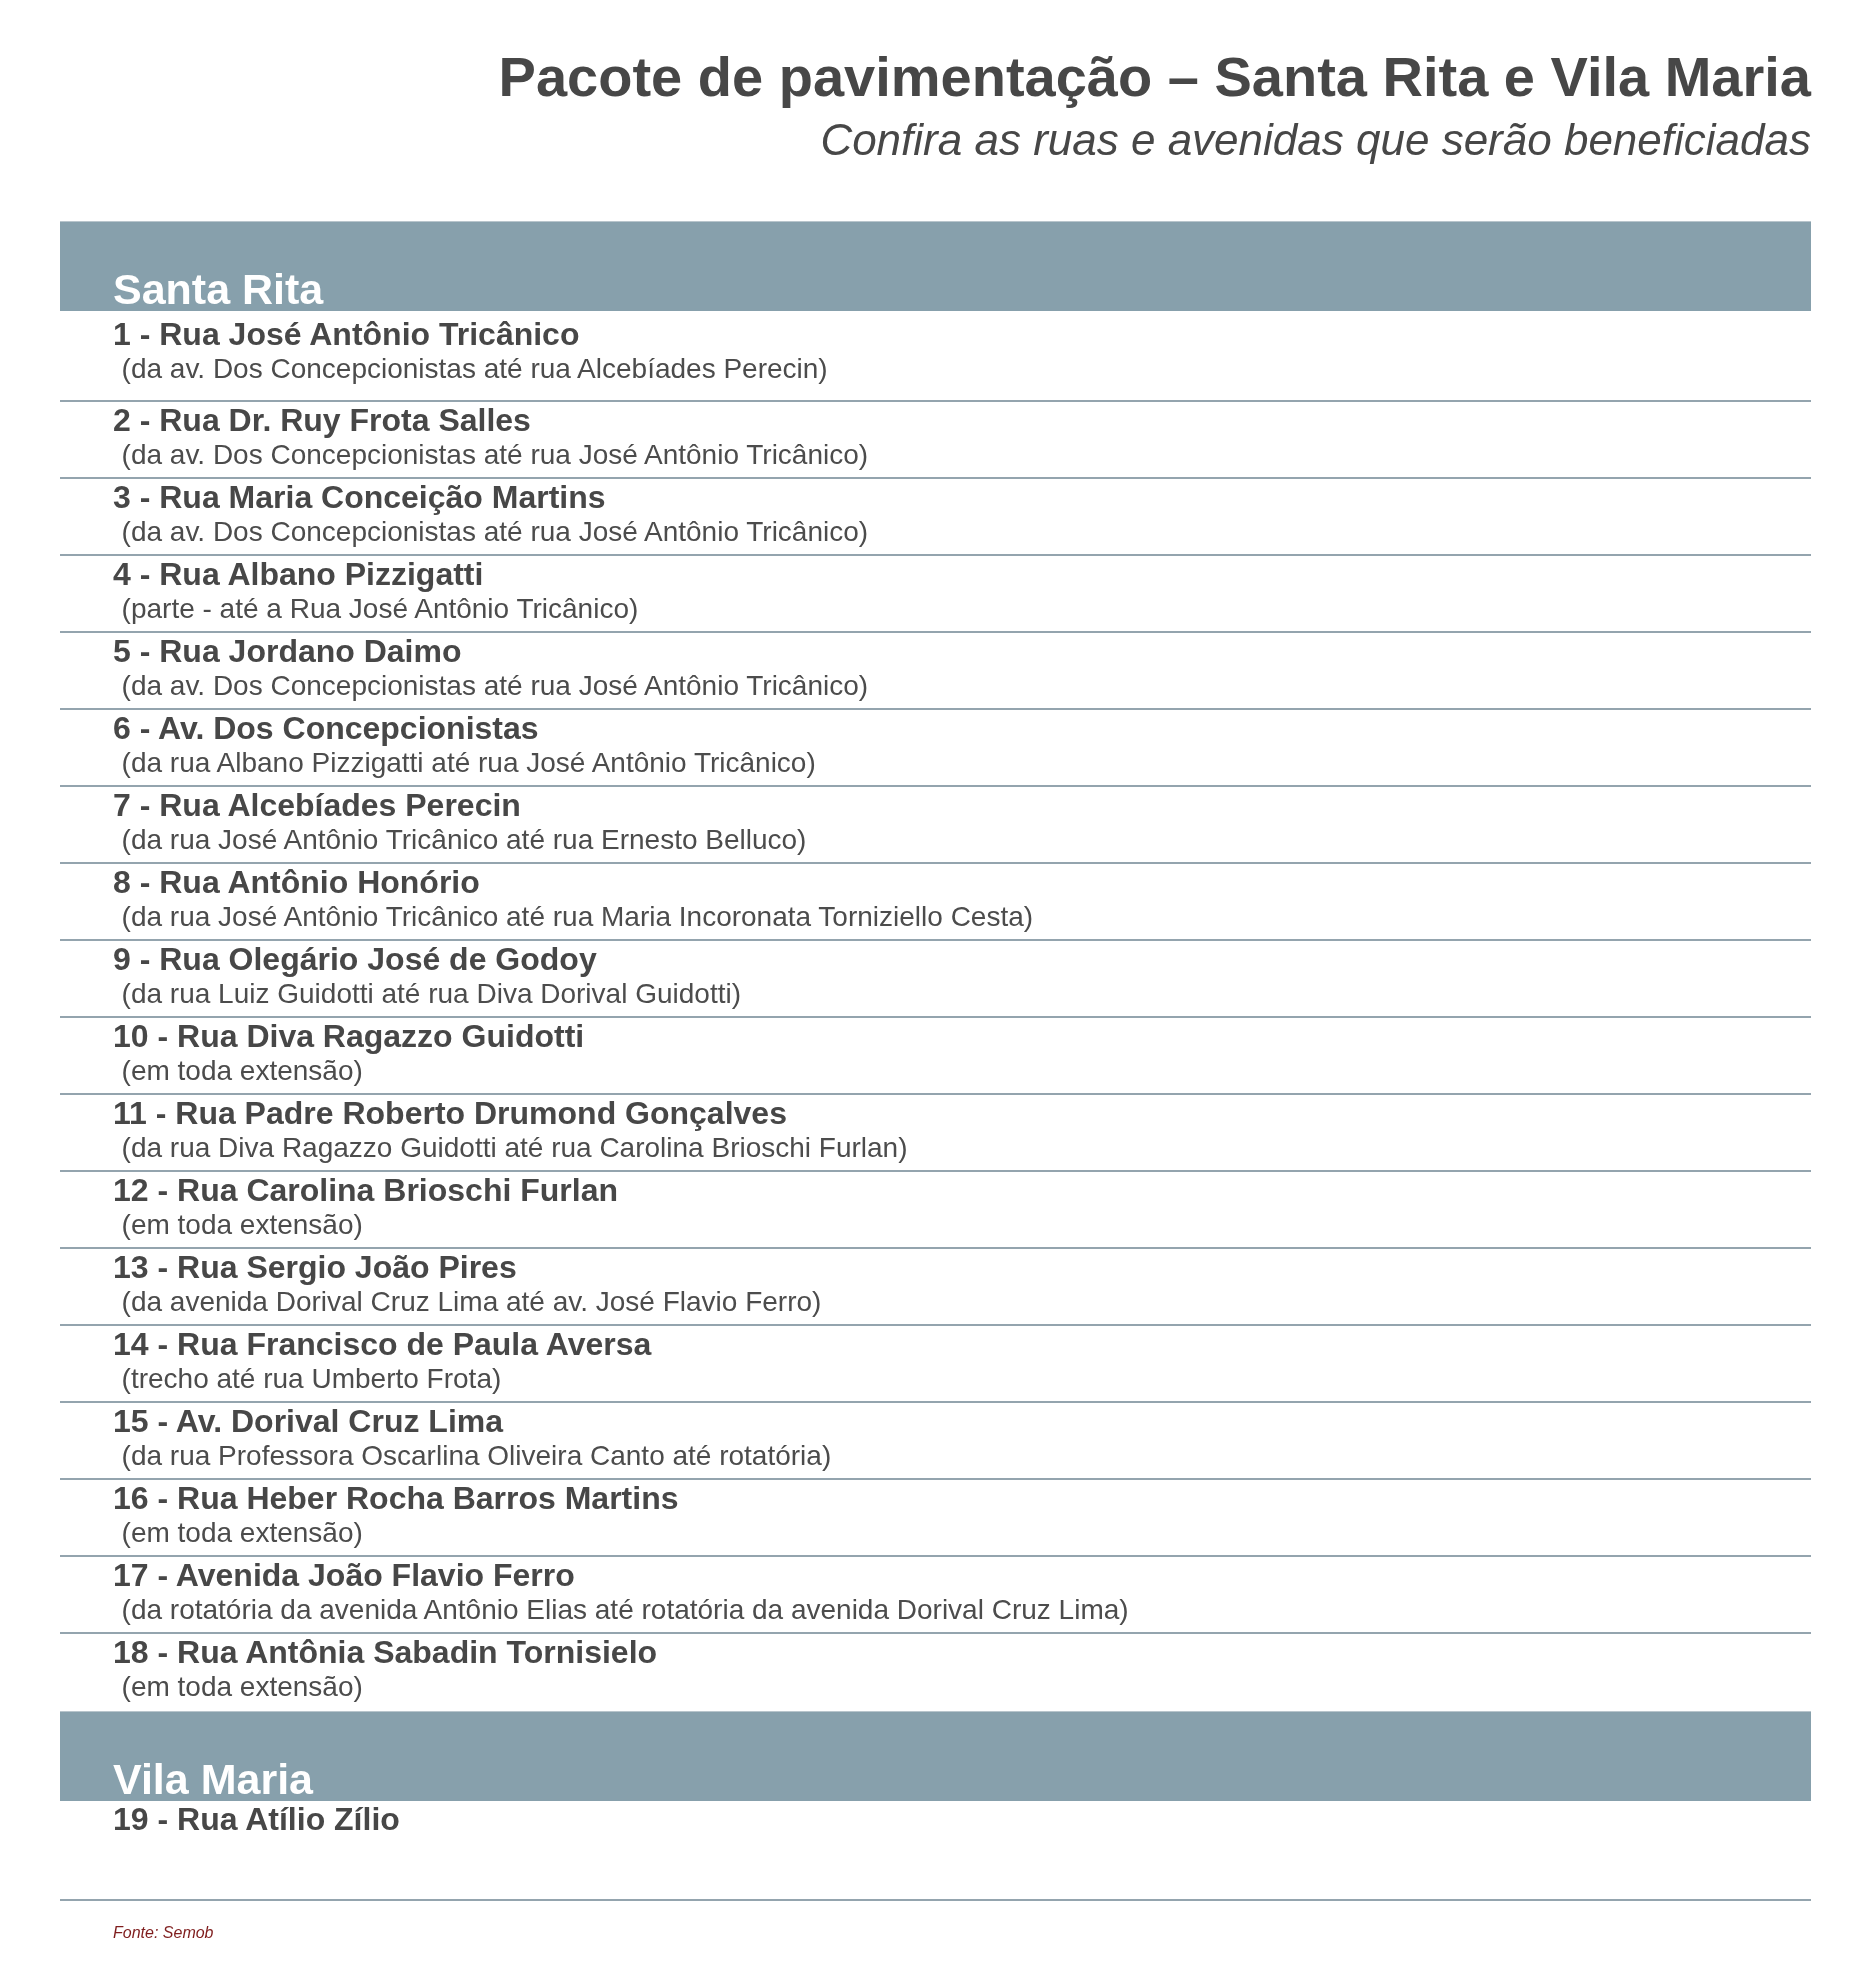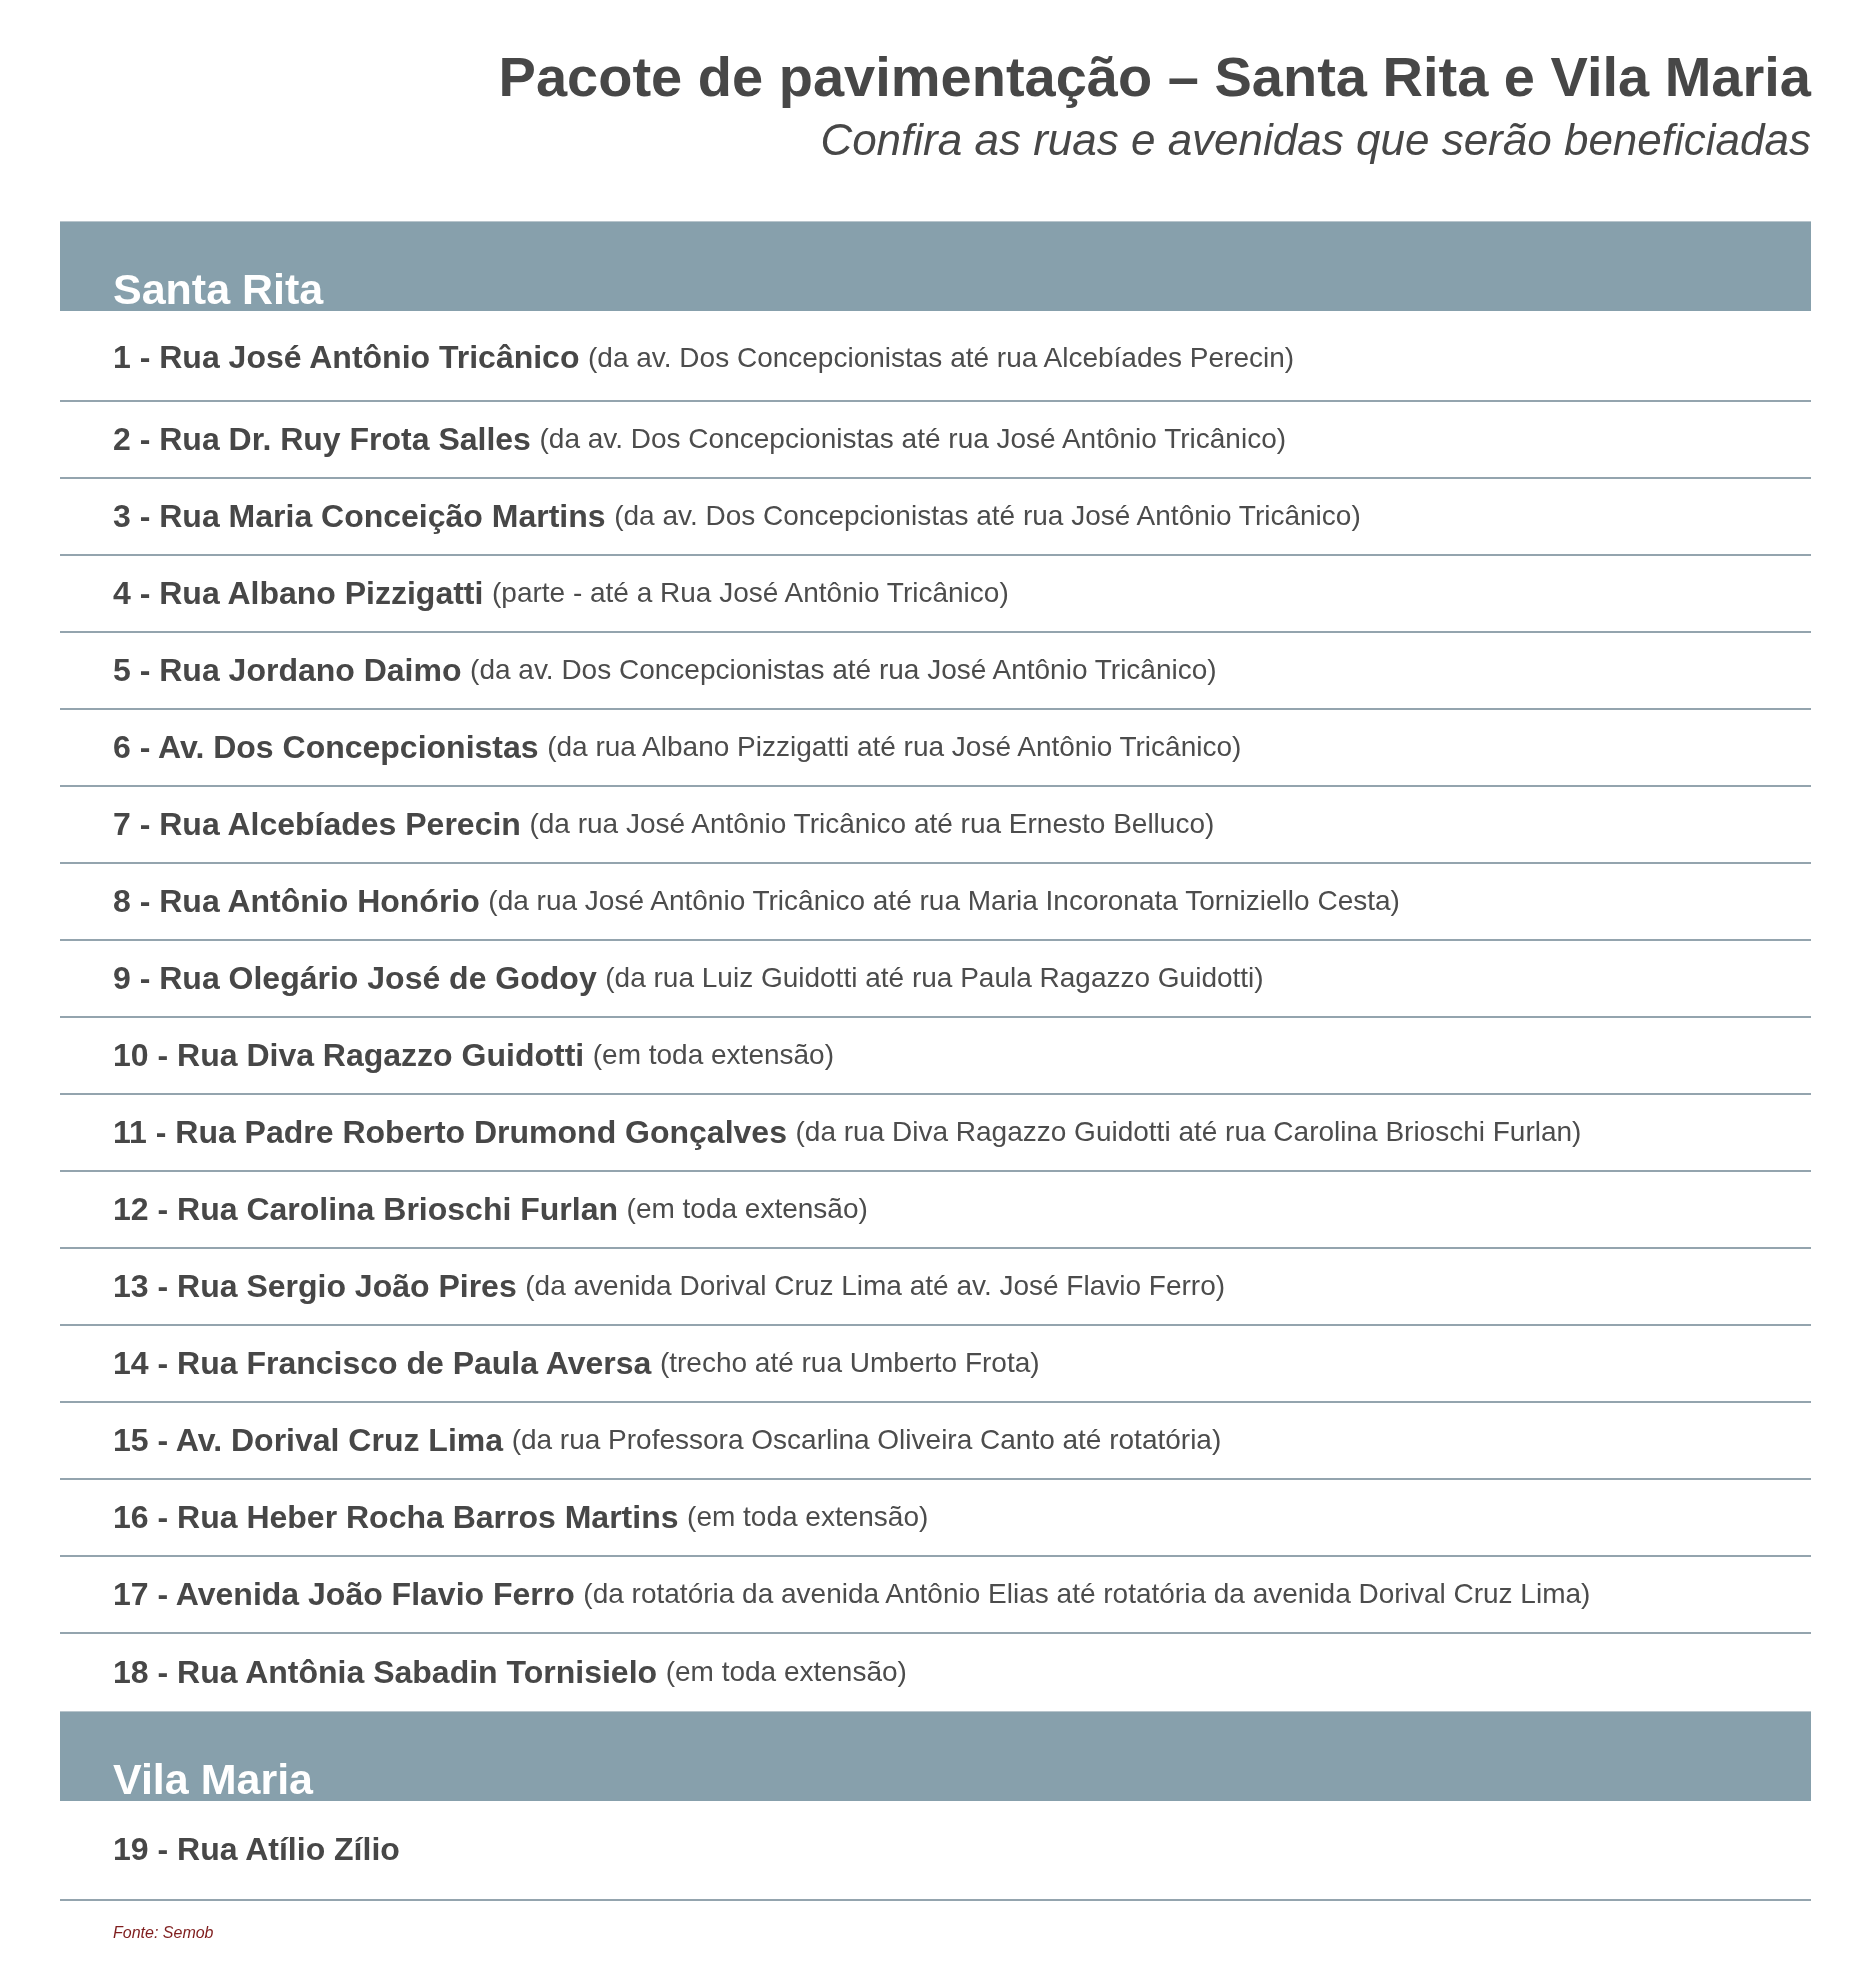--- a/index.html
+++ b/index.html
@@ -60,25 +60,26 @@
     font-weight:700;
     font-size:43px;
     line-height:1;
   }
   ul.streets{
     list-style:none;
   }
   .street{
     height:77px;
     display:flex;
-    align-items:center;
+    align-items:flex-start;
     padding-left:53px;
     border-bottom:2.7px solid var(--divider);
     white-space:nowrap;
     overflow:visible;
+    flex-direction:column;
   }
   
   #sections .section:nth-child(1) .street:first-child{height:91px;padding-top:5.3px;}
   #sections .section:nth-child(1) .street:last-child{border-bottom:none;}
   
   #sections .section:nth-child(2) .street{height:100px;}
   .street-name{
     font-weight:700;
     font-size:32px;
     color:var(--title-text);
@@ -148,21 +149,21 @@
     <span class="street-detail">(da rua José Antônio Tricânico até rua Ernesto Belluco)</span>
   </li>
 
   <li class="street">
     <span class="street-name">8 - Rua Antônio Honório</span>
     <span class="street-detail">(da rua José Antônio Tricânico até rua Maria Incoronata Torniziello Cesta)</span>
   </li>
 
   <li class="street">
     <span class="street-name">9 - Rua Olegário José de Godoy</span>
-    <span class="street-detail">(da rua Luiz Guidotti até rua Paula Ragazzo Guidotti)</span>
+    <span class="street-detail">(da rua Luiz Guidotti até rua Diva Dorival Guidotti)</span>
   </li>
 
   <li class="street">
     <span class="street-name">10 - Rua Diva Ragazzo Guidotti</span>
     <span class="street-detail">(em toda extensão)</span>
   </li>
 
   <li class="street">
     <span class="street-name">11 - Rua Padre Roberto Drumond Gonçalves</span>
     <span class="street-detail">(da rua Diva Ragazzo Guidotti até rua Carolina Brioschi Furlan)</span>

